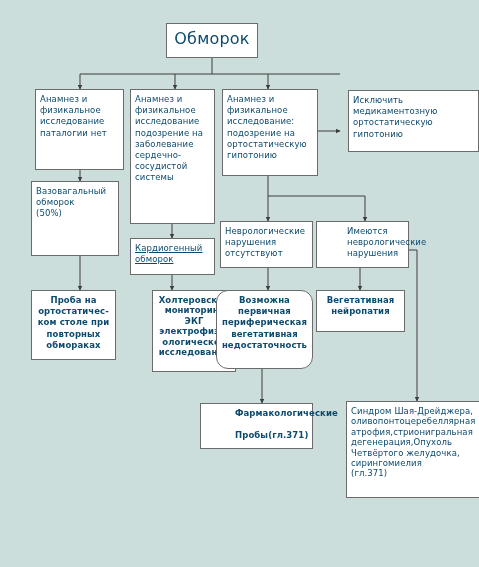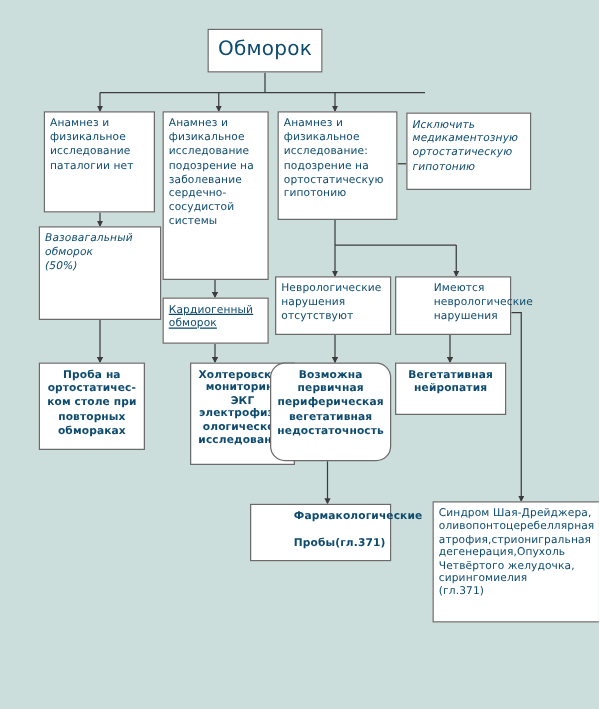--- a/index.html
+++ b/index.html
@@ -118,26 +118,26 @@
 сосудистой
 системы</div>
 
   <div class="node left" style="left:222px; top:89px; width:96px; height:87px;">Анамнез и
 физикальное
 исследование:
 подозрение на
 ортостатическую
 гипотонию</div>
 
-  <div class="node left" style="left:325px; top:90px; width:100px; height:62px;font-style:italic;">Исключить
+  <div class="node left" style="left:348px; top:90px; width:131px; height:62px;">Исключить
 медикаментозную
 ортостатическую
 гипотонию</div>
 
-  <div class="node left" style="left:31px; top:181px; width:98px; height:75px;font-style:italic;">Вазовагальный
+  <div class="node left" style="left:31px; top:181px; width:88px; height:75px;">Вазовагальный
 обморок
 (50%)</div>
 
   <div class="node left" style="left:130px; top:238px; width:85px; height:37px;text-decoration:underline;">Кардиогенный
 обморок</div>
 
   <div class="node left" style="left:220px; top:221px; width:93px; height:47px;">Неврологические
 нарушения
 отсутствуют</div>
 

